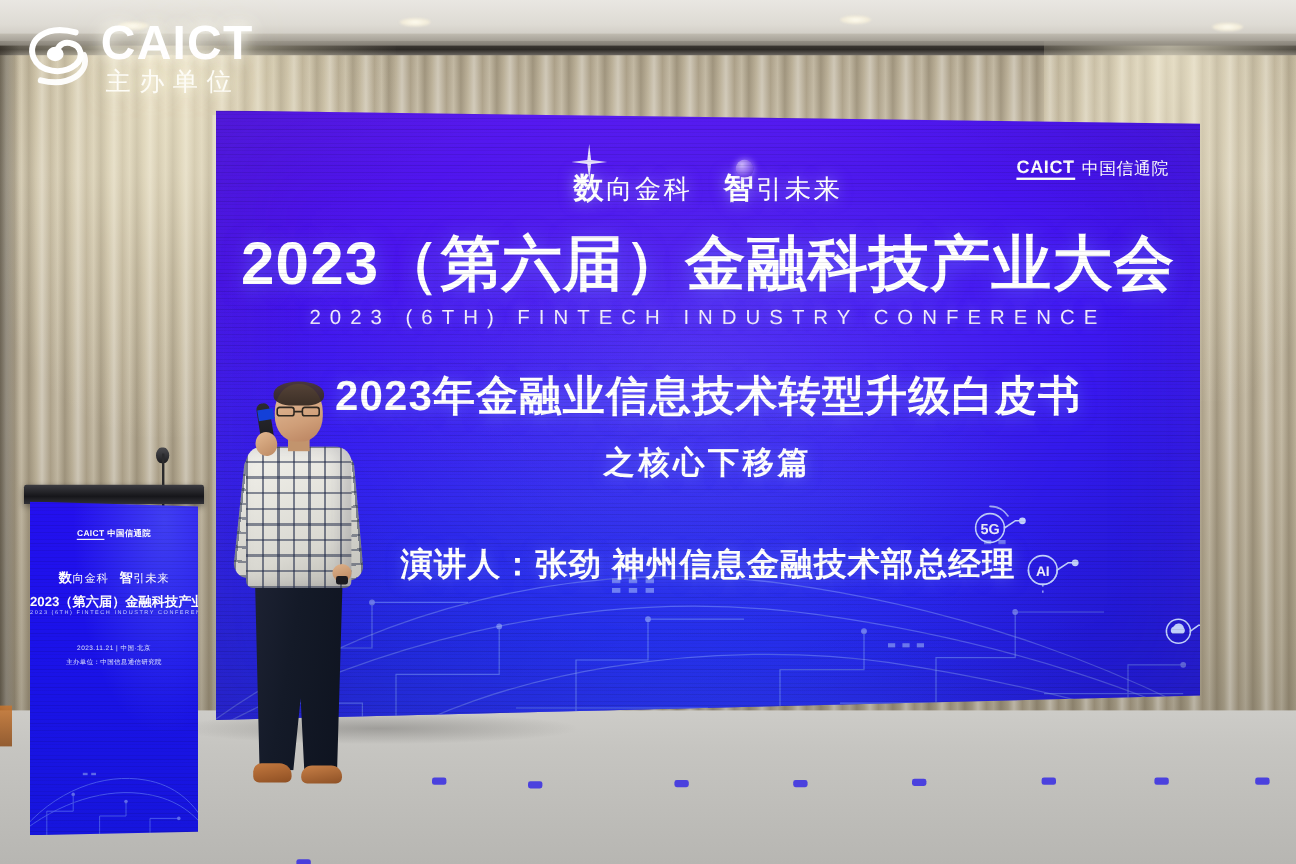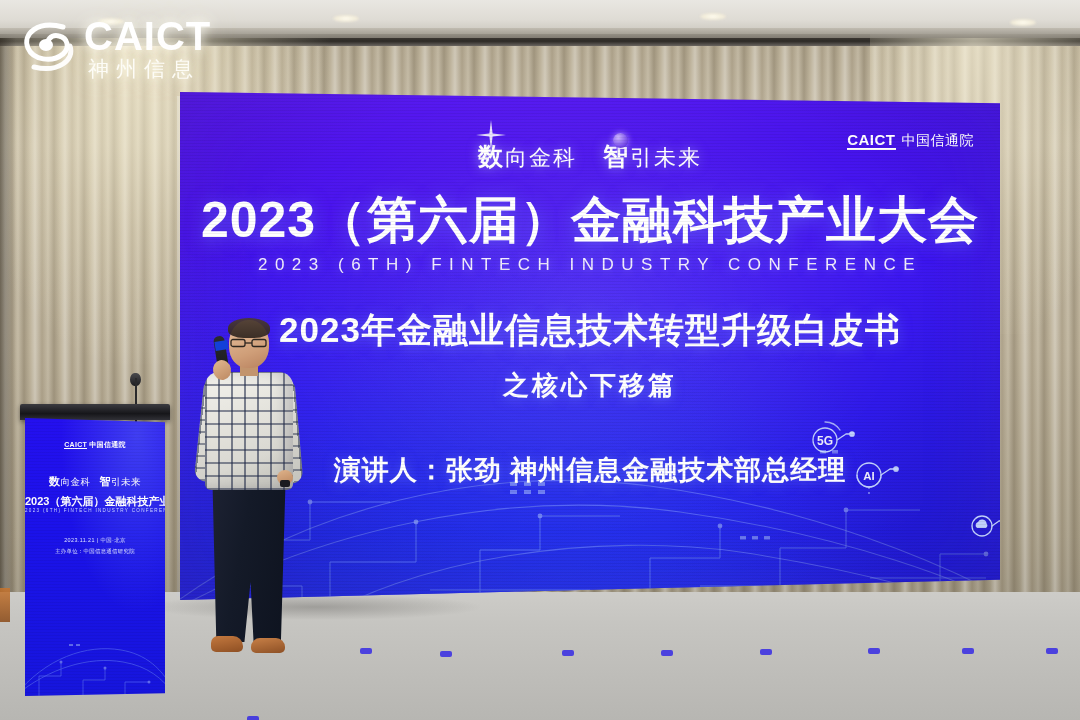--- a/index.html
+++ b/index.html
@@ -375,21 +375,21 @@
 
   <div class="dcits-sign">
     <svg class="dcits-swirl" viewBox="0 0 62 58">
       <g fill="none" stroke="#ffffff" stroke-width="5" stroke-linecap="round">
         <path d="M45 9 C20 2, 4 16, 10 30 C15 42, 34 45, 45 36 C52 30, 50 20, 41 18 C33 16, 27 23, 31 29"></path>
         <path d="M16 49 C40 55, 57 42, 52 28" opacity="0.95"></path>
       </g>
       <ellipse cx="28" cy="27" rx="7" ry="6" fill="#ffffff"></ellipse>
     </svg>
     <div class="dcits-text">CAICT</div>
-    <div class="dcits-cn">神州信息</div>
+    <div class="dcits-cn">主办单位</div>
   </div>
 
   <div class="led-left-edge"></div>
   <div class="led">
 
     <svg class="arcs" viewBox="0 0 820 170" preserveAspectRatio="none">
       <g fill="none" stroke="#a9c6ff" stroke-width="1.1" opacity="0.7">
         <path d="M-40 170 C120 36, 320 6, 470 26 C620 46, 760 96, 880 168"></path>
         <path d="M-40 170 C140 60, 340 30, 500 52 C660 74, 790 120, 880 170"></path>
         <path d="M120 170 C230 96, 420 72, 560 92 C680 110, 790 140, 860 170"></path>

